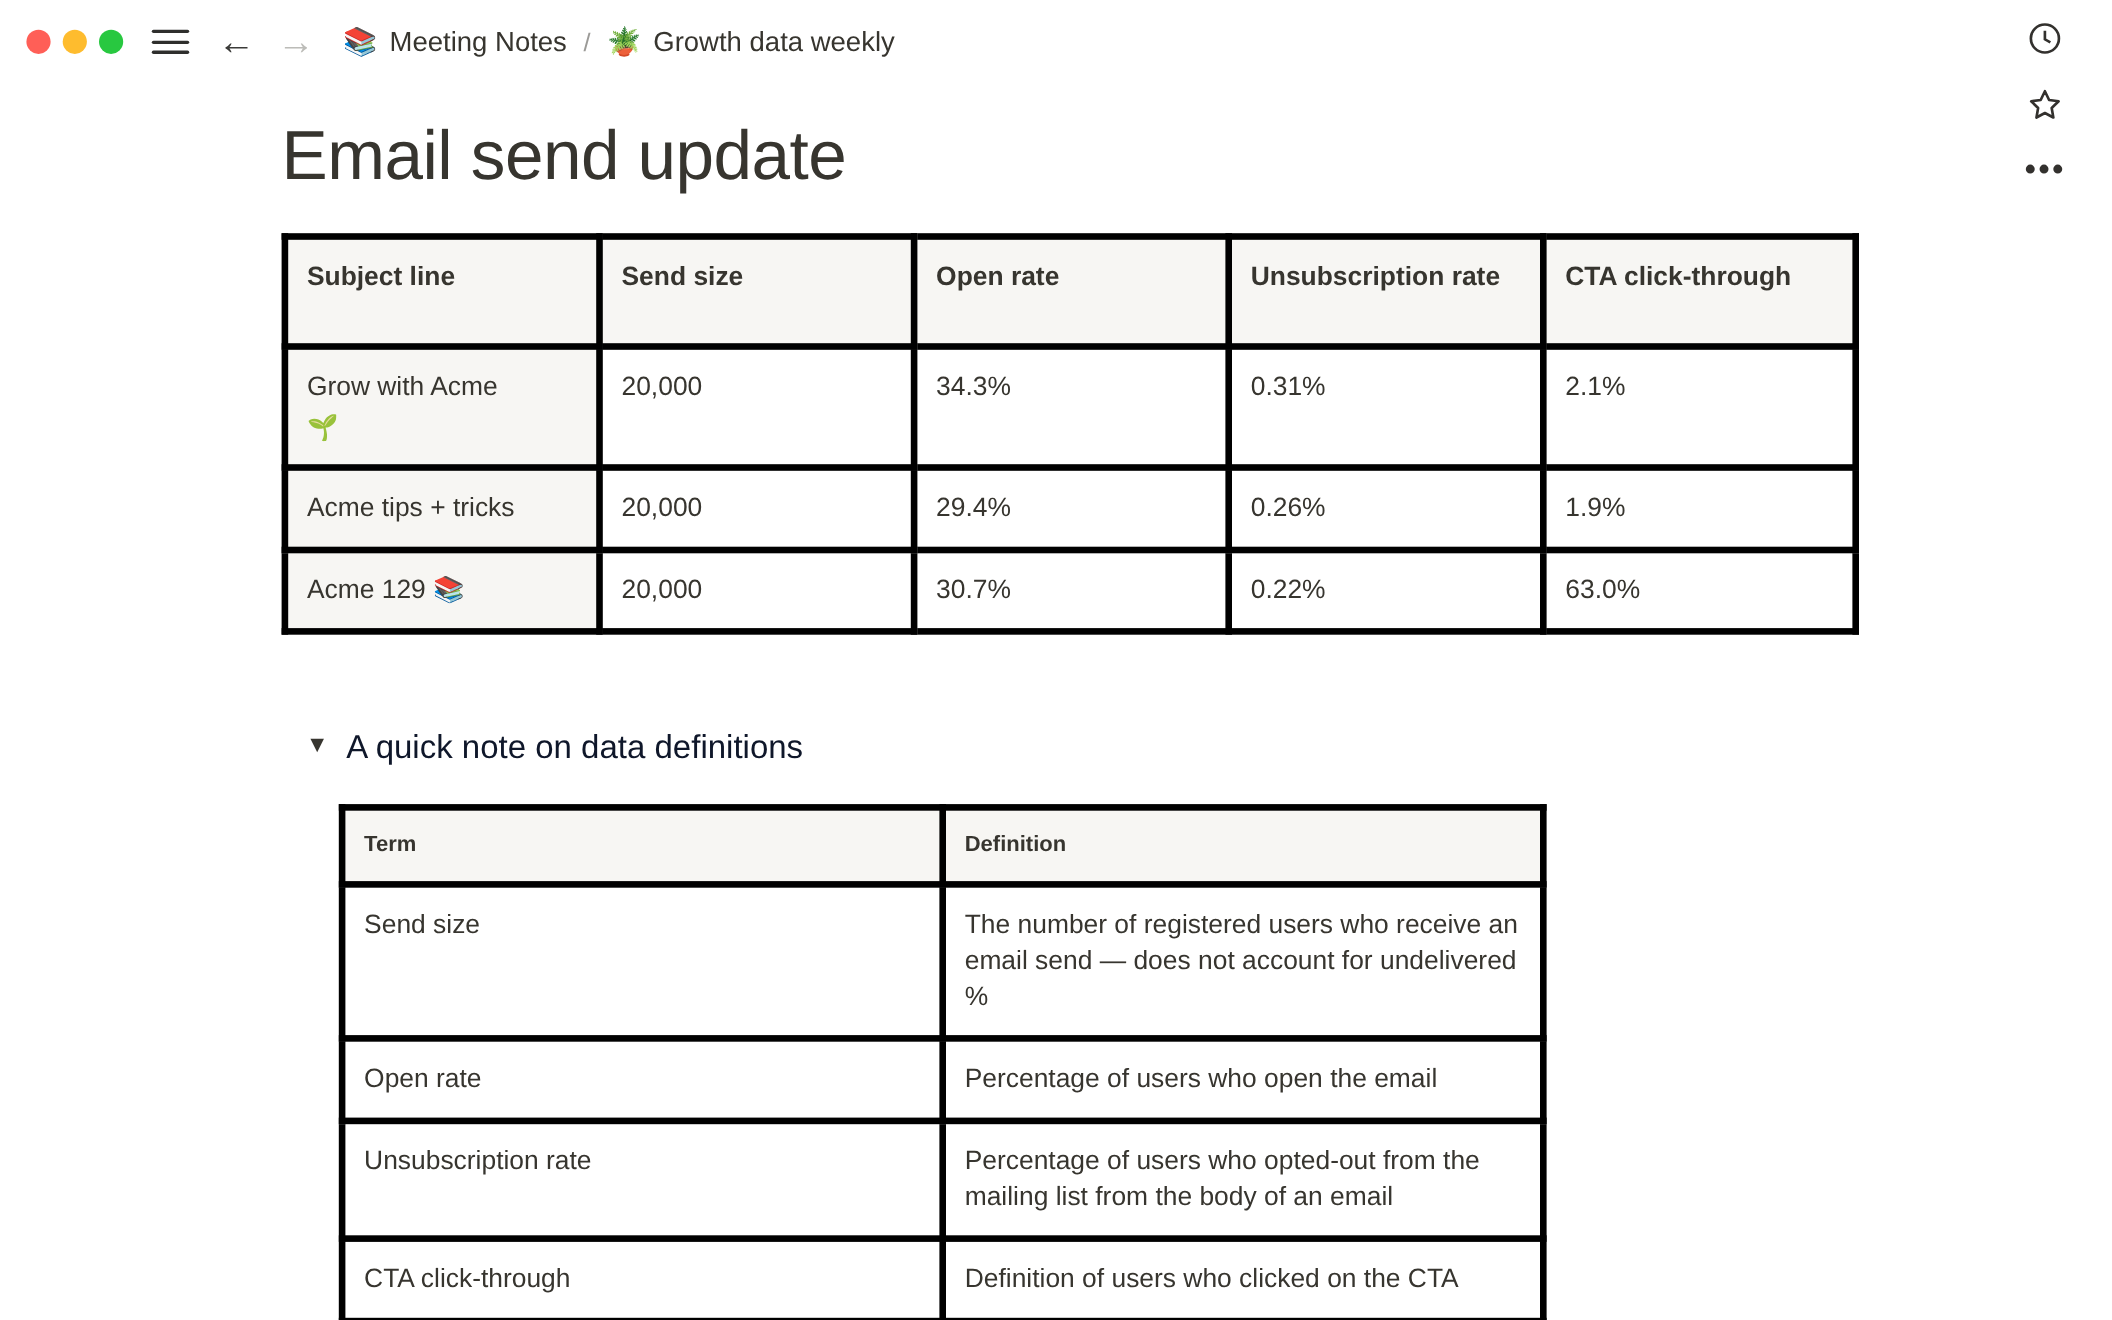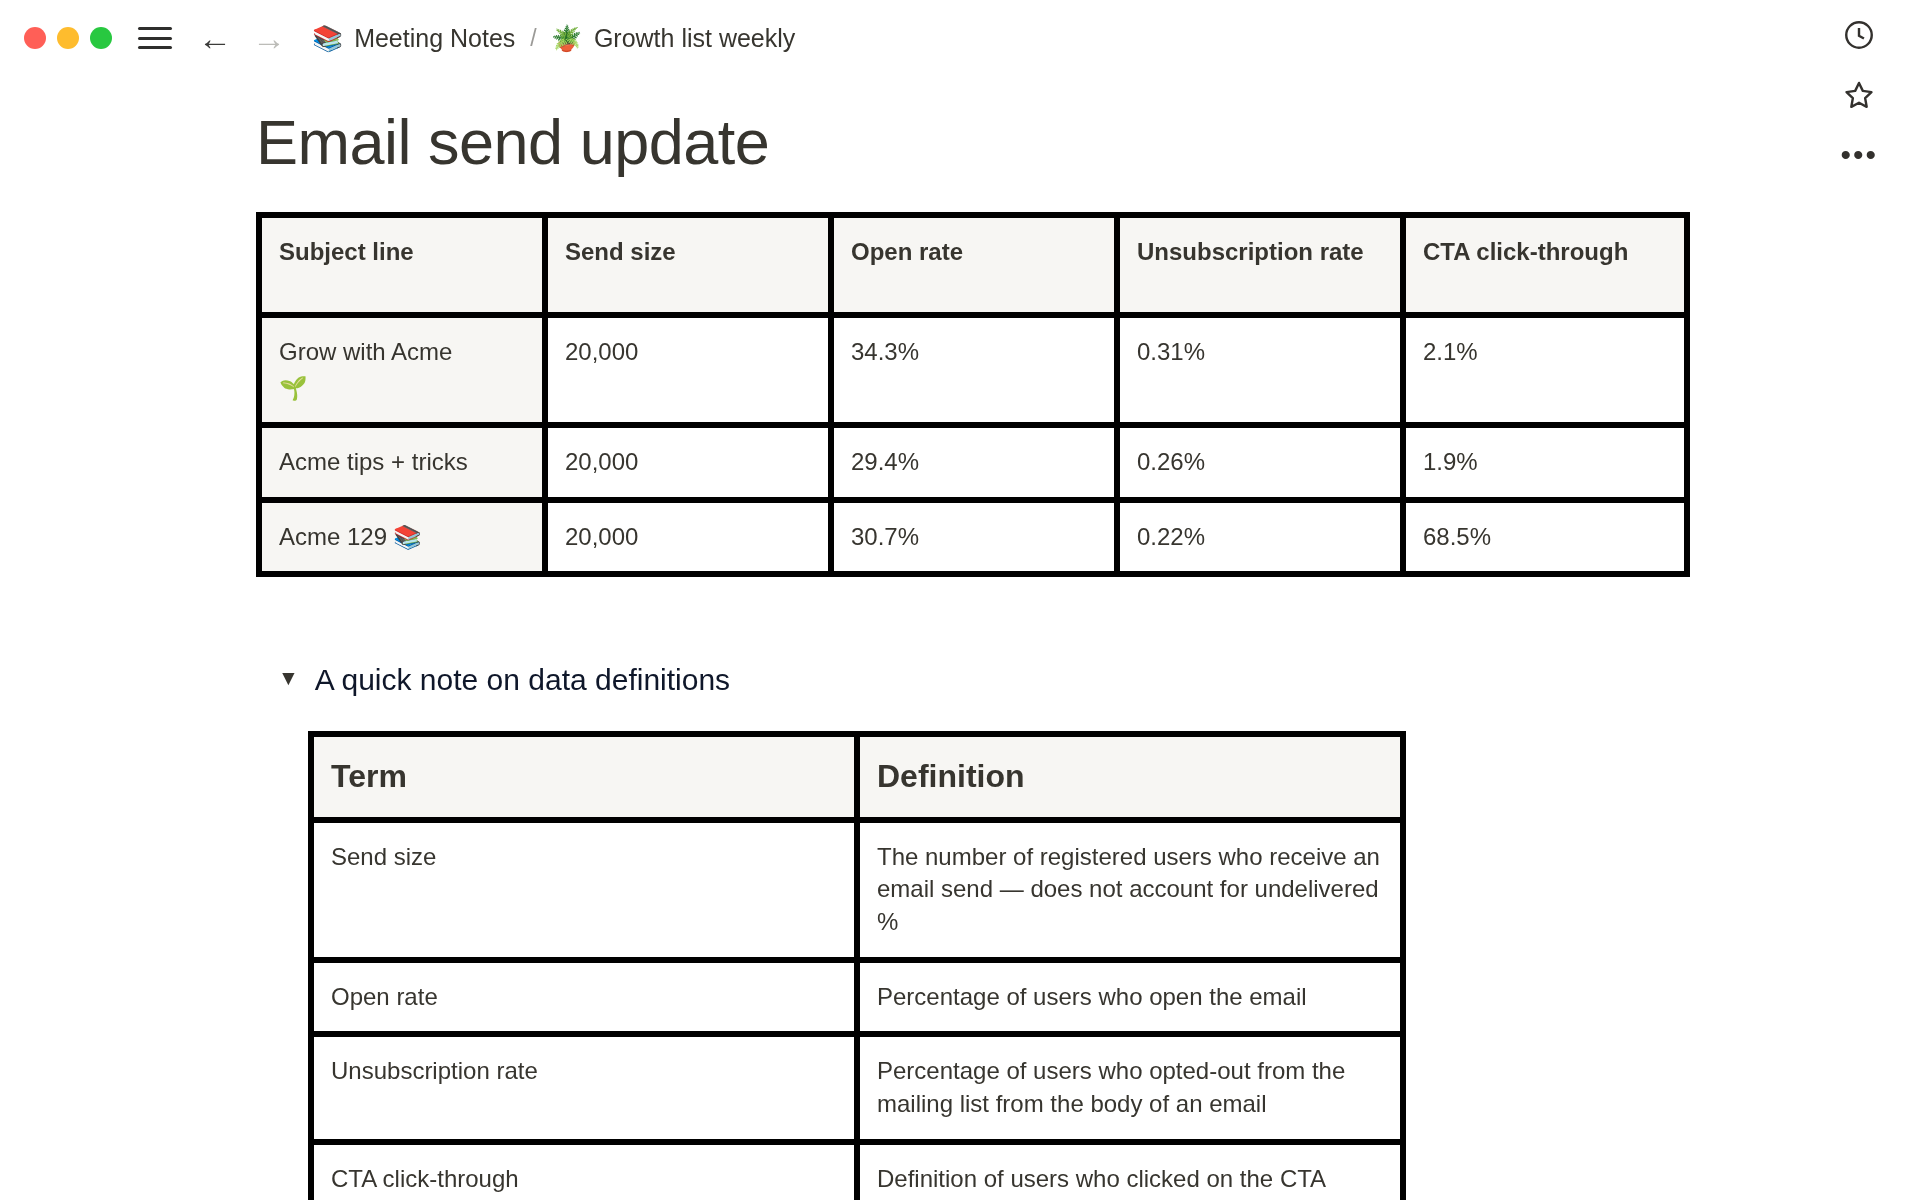--- a/index.html
+++ b/index.html
@@ -144,21 +144,21 @@
     font-size: 30px;
     color: #0f172a;
   }
   .toggle-children {
     margin-left: 52px;
     margin-top: 34px;
   }
   #defs-table { width: 1092px; }
   #defs-table col.d0 { width: 546px; }
   #defs-table col.d1 { width: 546px; }
-  #defs-table th { height: 70px; font-size: 32px; }
+  #defs-table th { height: 70px; font-size: 20px; }
   #defs-table td { font-size: 24px; }
   #defs-table tr.triple td { height: 120px; }
   #defs-table tr.single td { height: 68px; }
   #defs-table tr.double td { height: 94px; }
 
   .emoji-inline { font-size: 23px; }
   .sprout-line { display:block; margin-top: 4px; font-size: 23px; }
 </style>
 </head>
 <body>
@@ -181,21 +181,21 @@
   <div class="arrow fwd">→</div>
 
   <div class="breadcrumb">
     <span class="crumb">
       <span class="crumb-emoji">📚</span>
       <span>Meeting Notes</span>
     </span>
     <span class="crumb-sep">/</span>
     <span class="crumb">
       <span class="crumb-emoji">🪴</span>
-      <span>Growth list weekly</span>
+      <span>Growth data weekly</span>
     </span>
   </div>
 
   <div class="titlebar-right">
     <span class="share-label">Share</span>
 
     <span class="icon-btn">
       <svg class="tb-icon" viewBox="0 0 24 24" fill="none" stroke="currentColor" stroke-width="1.7">
         <path d="M4 5h16v11H9l-5 4V5z"></path>
         <path d="M8 9h8M8 12.5h5"></path>
@@ -260,21 +260,21 @@
           <td>1.9%</td>
         </tr>
         <tr>
           <td class="rowhead">
             <span>Acme 129</span>
             <span class="emoji-inline">📚</span>
           </td>
           <td>20,000</td>
           <td>30.7%</td>
           <td>0.22%</td>
-          <td>68.5%</td>
+          <td>63.0%</td>
         </tr>
       </tbody>
     </table>
 
     <div class="toggle-block">
       <span class="toggle-arrow">▼</span>
       <span class="toggle-title">A quick note on data definitions</span>
     </div>
 
     <div class="toggle-children">

